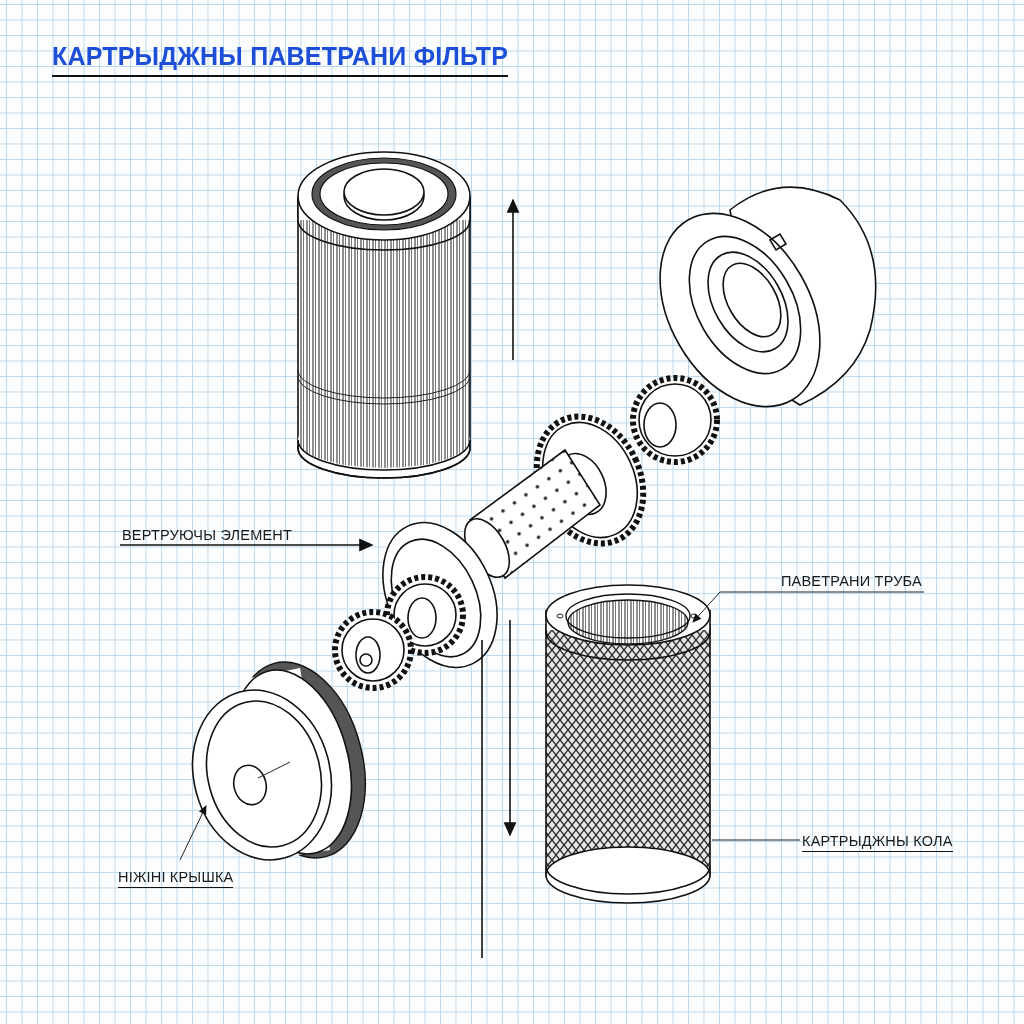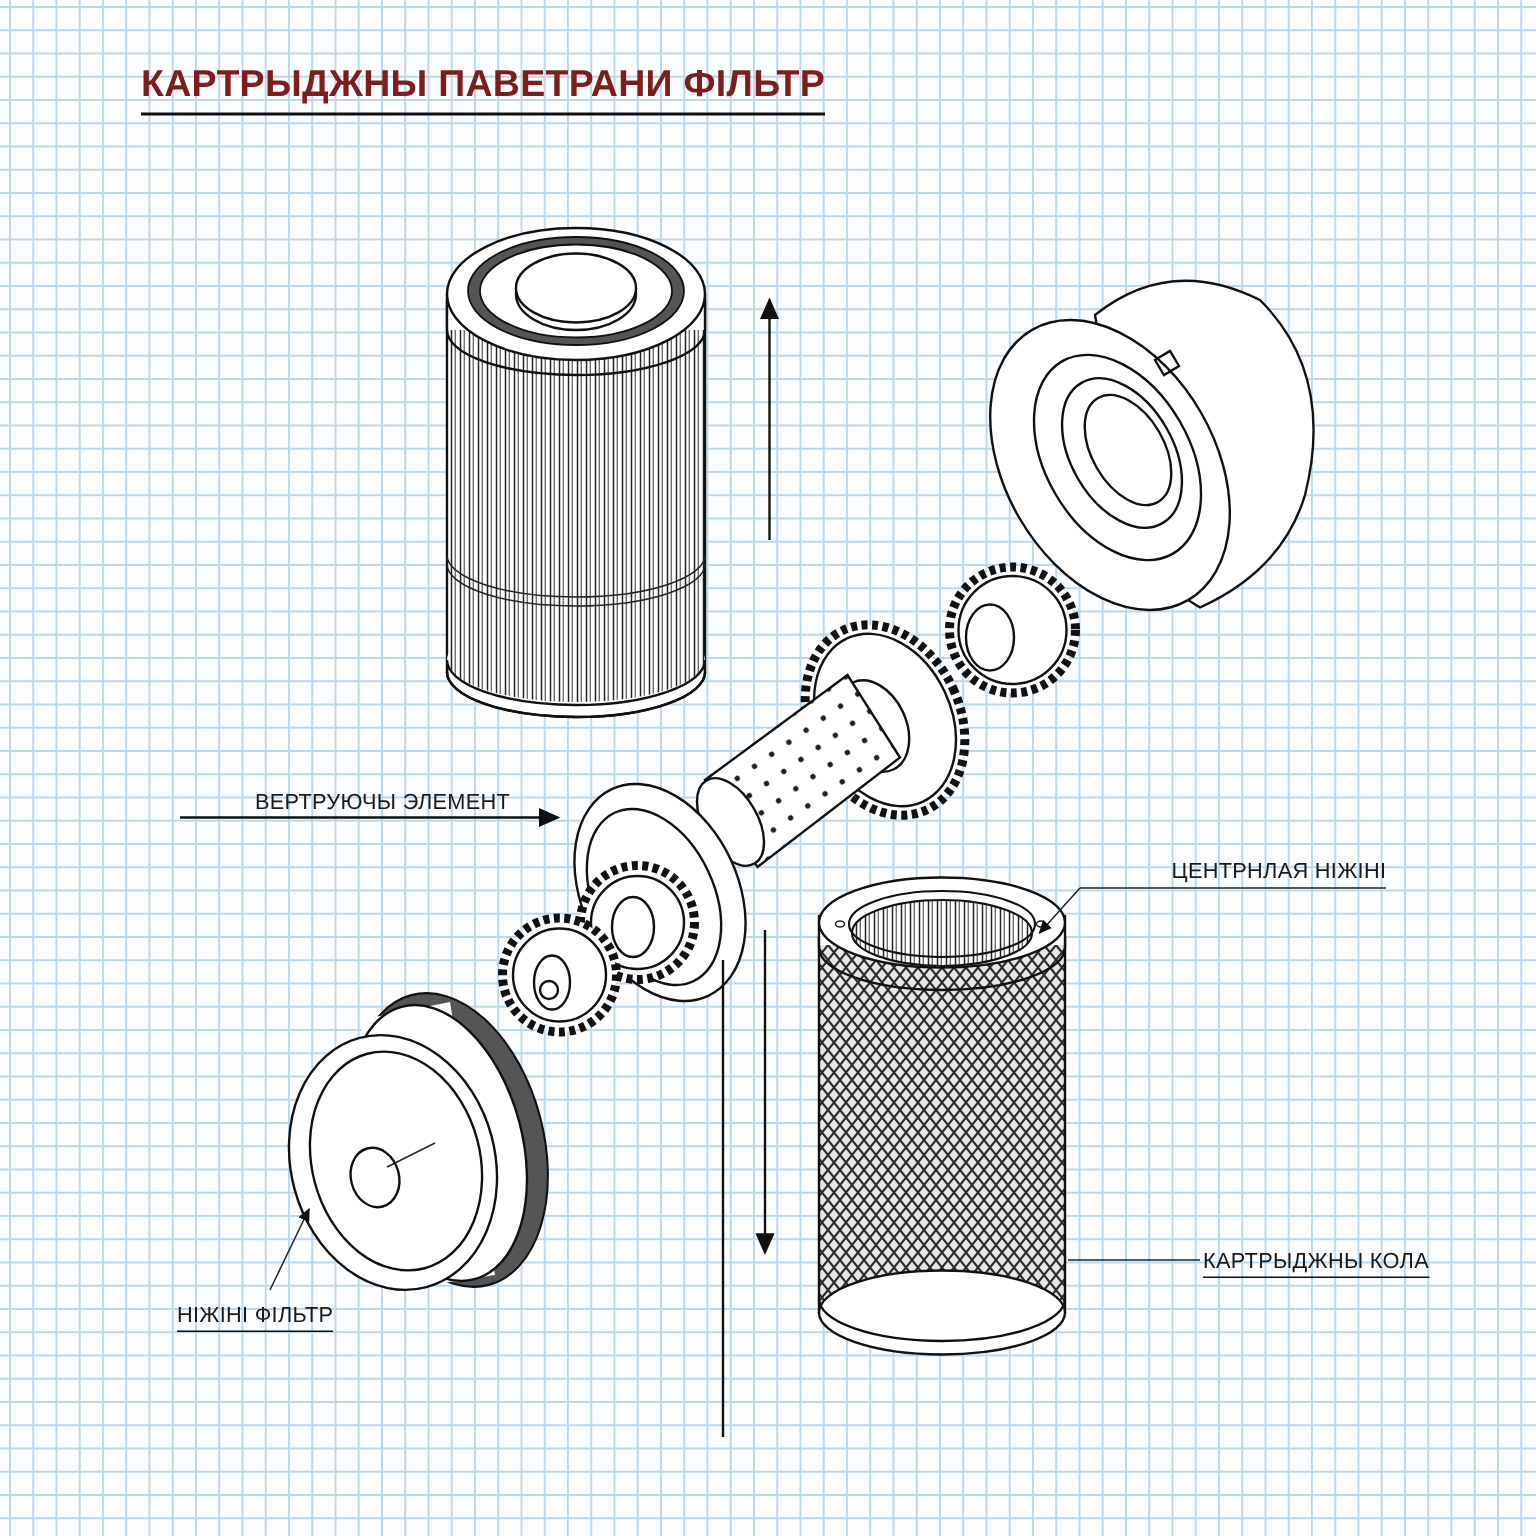--- a/index.html
+++ b/index.html
@@ -8,23 +8,23 @@
     background-color: #fbfdff;
     background-image:
       linear-gradient(to right, #bcd8ec 1px, transparent 1px),
       linear-gradient(to bottom, #bcd8ec 1px, transparent 1px);
     background-size: 15.5px 15.5px;
     background-position: 6px 4px;
     font-family: "Liberation Sans", "DejaVu Sans", sans-serif;
   }
   .title {
     position: absolute; left: 52px; top: 42px;
-    font-weight: bold; font-size: 25px; color: #7f1d1d;
+    font-weight: bold; font-size: 25px; color: #1d4ed8;
     letter-spacing: 0.2px; padding-bottom: 4px;
-    border-bottom: 2px solid #111; white-space: nowrap; margin-left: 42px;
+    border-bottom: 2px solid #111; white-space: nowrap;
   }
   .label {
     position: absolute; font-size: 14.5px; color: #1a1a1a; white-space: nowrap;
     letter-spacing: 0.2px;
   }
   svg.drawing { position: absolute; left: 0; top: 0; }
   .ln { stroke: #111; fill: none; stroke-width: 1.6; }
   .ln-thin { stroke: #222; fill: none; stroke-width: 1; }
   .body-fill { fill: #fff; stroke: #111; stroke-width: 1.6; }
 </style>
@@ -139,16 +139,16 @@
 
   <g>
     <line x1="120" y1="545" x2="372" y2="545" class="ln" marker-end="url(#arrow)"></line>
     <line x1="924" y1="592" x2="720" y2="592" class="ln-thin"></line>
     <line x1="720" y1="592" x2="693" y2="622" class="ln-thin" marker-end="url(#arrow)"></line>
     <line x1="800" y1="840" x2="712" y2="840" class="ln-thin"></line>
     <line x1="180" y1="860" x2="206" y2="806" class="ln-thin" marker-end="url(#arrow)"></line>
   </g>
 </svg>
 
-<div class="label" style="left:122px; top:527px;margin-left:48px;">ВЕРТРУЮЧЫ ЭЛЕМЕНТ</div>
-<div class="label" style="left:781px; top:573px;">ЦЕНТРНЛАЯ НІЖІНІ</div>
+<div class="label" style="left:122px; top:527px;">ВЕРТРУЮЧЫ ЭЛЕМЕНТ</div>
+<div class="label" style="left:781px; top:573px;">ПАВЕТРАНИ ТРУБА</div>
 <div class="label" style="left:802px; top:833px; border-bottom:1.5px solid #111; padding-bottom:2px;">КАРТРЫДЖНЫ КОЛА</div>
-<div class="label" style="left:118px; top:869px; border-bottom:1.5px solid #111; padding-bottom:2px;">НІЖІНІ ФІЛЬТР</div>
+<div class="label" style="left:118px; top:869px; border-bottom:1.5px solid #111; padding-bottom:2px;">НІЖІНІ КРЫШКА</div>
 
 </body></html>

